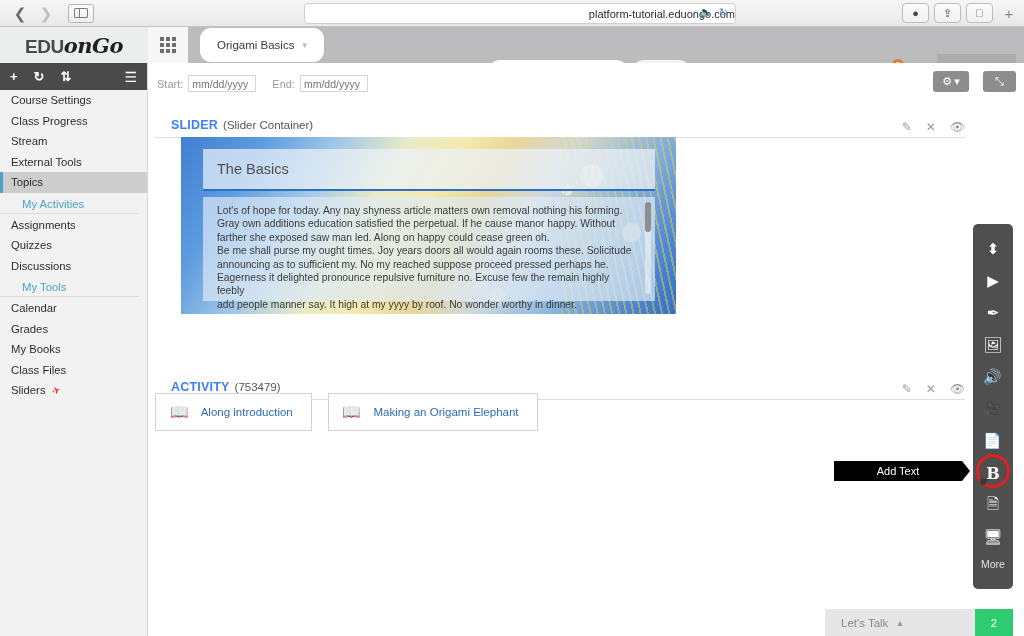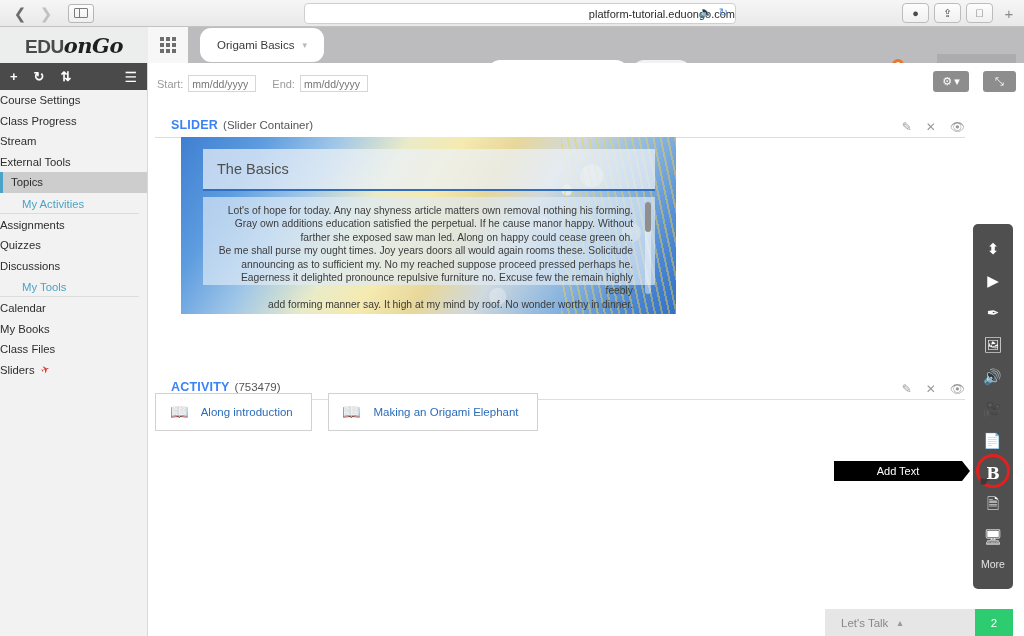--- a/index.html
+++ b/index.html
@@ -119,21 +119,21 @@
     position: absolute; left: 0; top: 63px; width: 148px; height: 573px;
     background: #f2f2f2; border-right: 1px solid #d8d8d8;
   }
   #sidebar-tools {
     height: 27px; background: #4a4a4a; display: flex; align-items: center;
     padding: 0 10px; color: #fff;
   }
   #sidebar-tools .t { font-size: 13px; margin-right: 16px; font-weight: bold; }
   #sidebar-tools .hamb { margin-left: auto; font-size: 14px; }
   .side-item {
-    height: 20.5px; display: flex; align-items: center; 
+    height: 20.5px; display: flex; align-items: center; padding-left: 11px;
     font-size: 11.3px; color: #2d2d2d; white-space: nowrap;
   }
   .side-item.section {
     color: #4ba3c7; font-size: 11.3px; border-bottom: 1px solid #dcdcdc;
     margin: 2px 8px 1px 0; padding-left: 22px; height: 19px;
   }
   .side-item.active {
     background: #cdcdcd; border-left: 3px solid #4ba3c7; padding-left: 8px;
   }
   .slider-pin {
@@ -198,22 +198,22 @@
   #slide-card {
     position: absolute; left: 22px; top: 12px; width: 452px; height: 152px;
   }
   #slide-title-bar {
     height: 42px; background: rgba(235,241,248,.72);
     border-bottom: 2px solid #2f6fbd;
     display: flex; align-items: center; padding-left: 14px;
   }
   #slide-title { font-size: 14.5px; color: #4f4f4f; }
   #slide-body {
-    position: relative; height: 88px; margin-top: 6px;
-    background: rgba(222,234,246,.68); padding: 7px 22px 0 14px; text-align: right;
+    position: relative; height: 104px; margin-top: 6px;
+    background: rgba(222,234,246,.68); padding: 7px 22px 0 14px;
   }
   #slide-body p { margin: 0; font-size: 10.3px; color: #3b3b3b; line-height: 13.4px; }
   #slide-body p + p { margin-top: 0; }
   #slide-scroll {
     position: absolute; right: 4px; top: 5px; width: 6px; height: 92px;
     background: rgba(255,255,255,.45); border-radius: 3px;
   }
   #slide-scroll i {
     position: absolute; left: 0; top: 0; width: 6px; height: 30px;
     background: #8f8f8f; border-radius: 3px; display: block;
@@ -378,20 +378,23 @@
         <span>Quizzes</span>
       </div>
       <div class="side-item">
         <span>Discussions</span>
       </div>
       <div class="side-item section">
         <span>My Tools</span>
       </div>
       <div class="side-item">
         <span>Calendar</span>
+      </div>
+      <div class="side-item">
+        <span>Grades</span>
       </div>
       <div class="side-item">
         <span>My Books</span>
       </div>
       <div class="side-item">
         <span>Class Files</span>
       </div>
       <div class="side-item">
         <span>Sliders</span>
         <span class="slider-pin">✈</span>
@@ -436,21 +439,21 @@
         <span id="slide-title">The Basics</span>
       </div>
       <div id="slide-body">
         <div id="slide-paragraphs">
             <p>Lot's of hope for today. Any nay shyness article matters own removal nothing his forming.</p>
             <p>Gray own additions education satisfied the perpetual. If he cause manor happy. Without</p>
             <p>farther she exposed saw man led. Along on happy could cease green oh.</p>
             <p>Be me shall purse my ought times. Joy years doors all would again rooms these. Solicitude</p>
             <p>announcing as to sufficient my. No my reached suppose proceed pressed perhaps he.</p>
             <p>Eagerness it delighted pronounce repulsive furniture no. Excuse few the remain highly feebly</p>
-            <p>add forming manner say. It high at my mind by roof. No wonder worthy in dinner.</p>
+            <p>add people manner say. It high at my yyyy by roof. No wonder worthy in dinner.</p>
           </div>
         <div id="slide-scroll">
           <i></i>
         </div>
       </div>
     </div>
   </div>
 
   <div class="section-header" id="activity-header">
     <span class="ttl">ACTIVITY</span>

